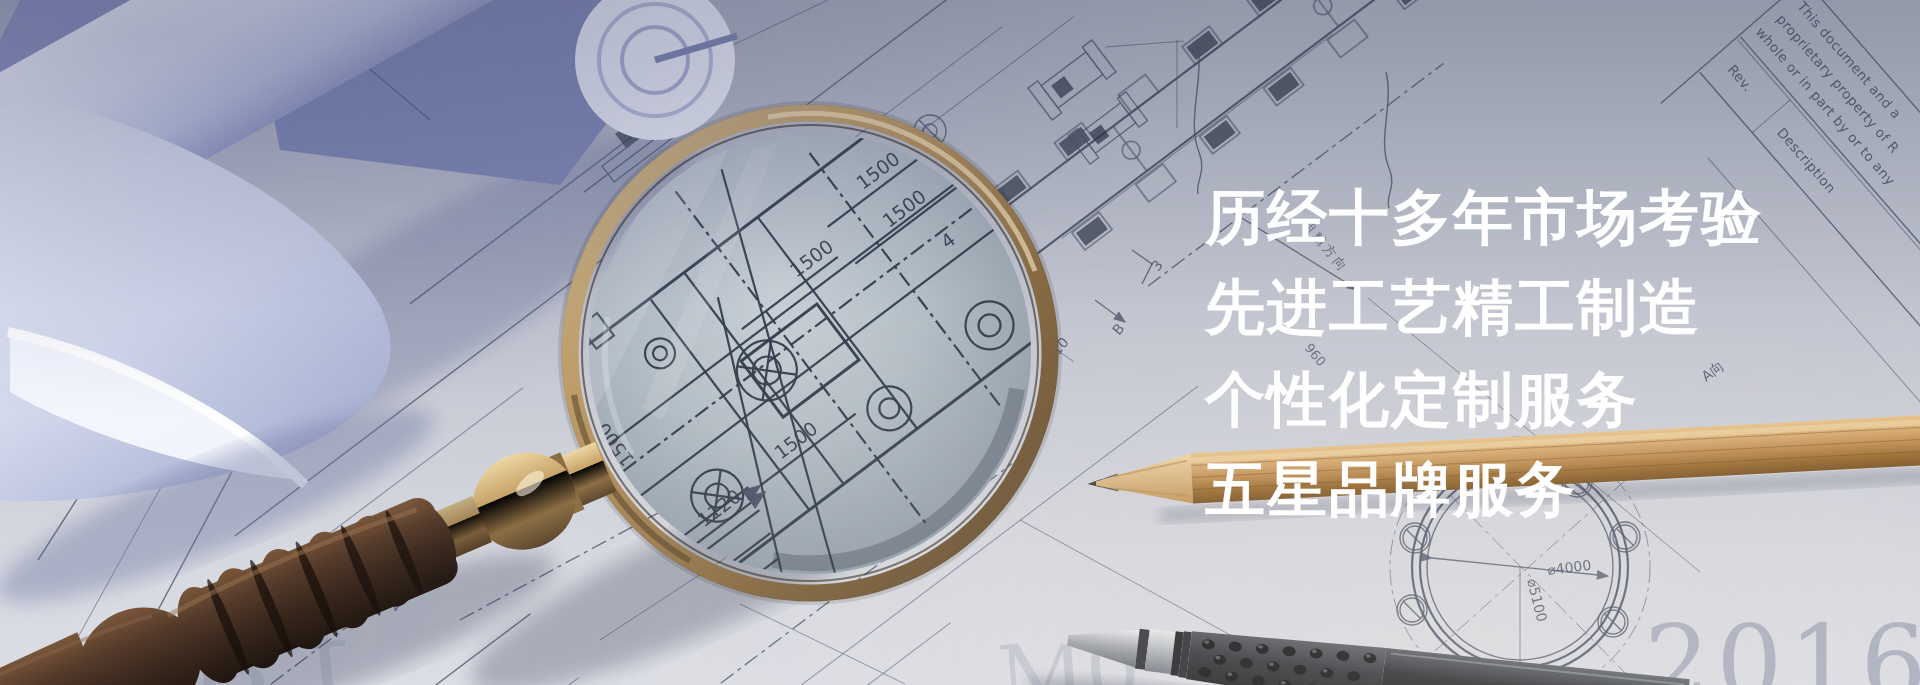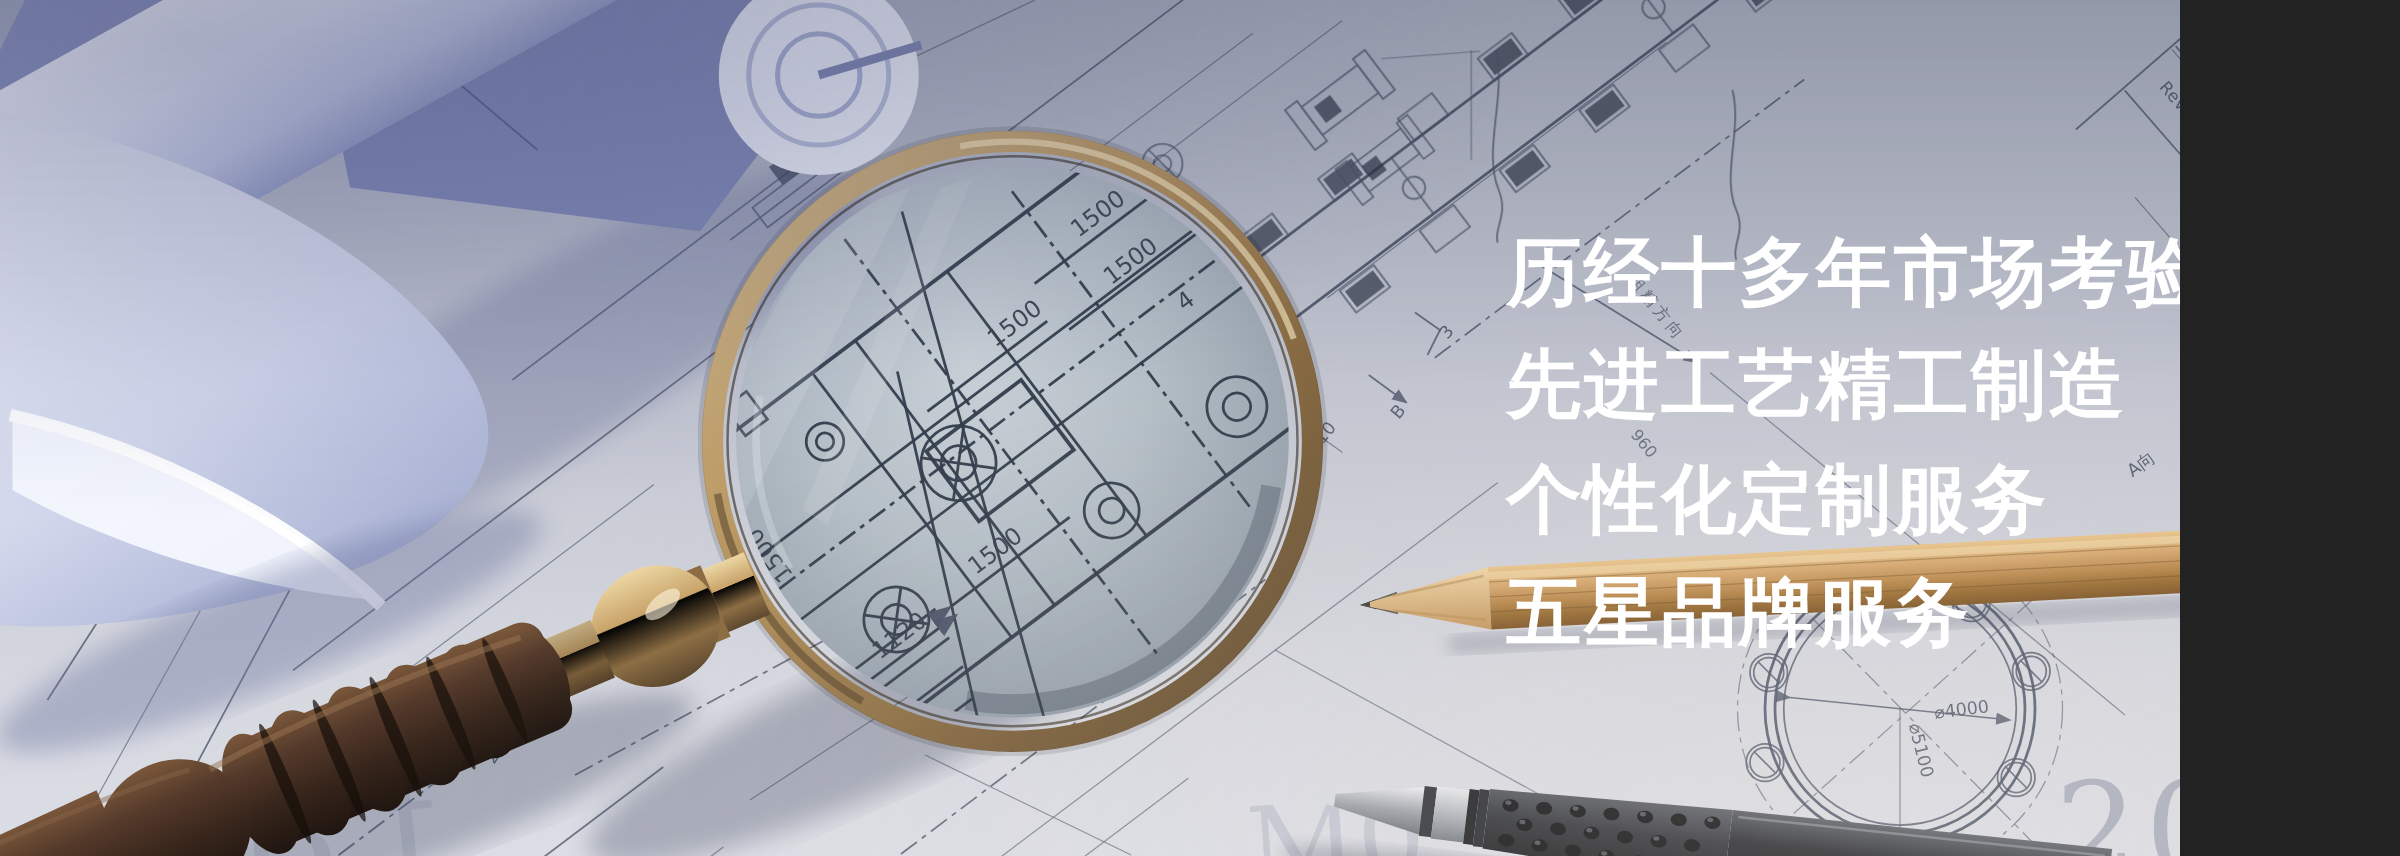--- a/index.html
+++ b/index.html
@@ -1,16 +1,16 @@
 <!DOCTYPE html>
 <html><head>
 <meta charset="utf-8">
 <style>
   html,body{margin:0;padding:0;background:#222;}
-  .stage{position:relative;width:1744px;height:685px;overflow:hidden;background:#bef264;
+  .stage{position:relative;width:1920px;height:685px;overflow:hidden;background:#bef264;
          font-family:"DejaVu Sans","Liberation Sans",sans-serif;}
   svg{position:absolute;left:0;top:0;display:block;}
   svg text{font-family:"DejaVu Sans","Liberation Sans",sans-serif;}
   .ink{stroke:#4d5569;fill:none;stroke-width:1.4;opacity:.8;}
   .ink2{stroke:#434c61;fill:none;stroke-width:2.2;opacity:.85;}
   .thin{stroke-width:1;opacity:.6;}
   .dash{stroke-dasharray:16 5 4 5;}
   .inkL{stroke:#333c4b;fill:none;stroke-width:2.2;opacity:.95;}
   .inkL3{stroke:#333c4b;fill:none;stroke-width:3;opacity:.95;}
   .blk{fill:#27303f;opacity:.85;stroke:none;}

